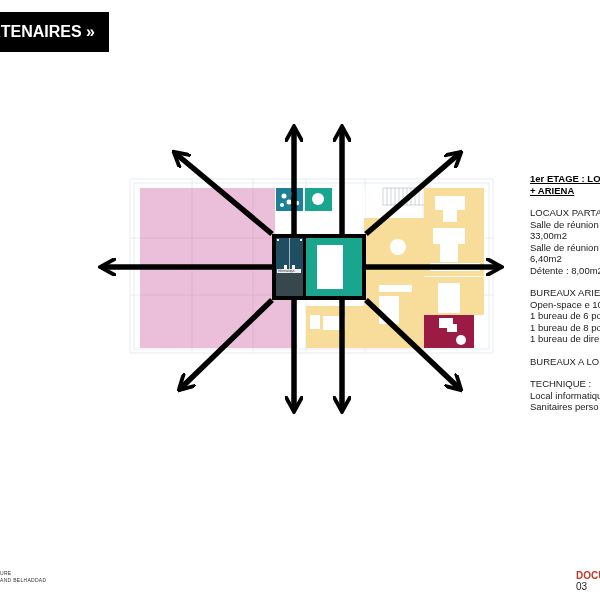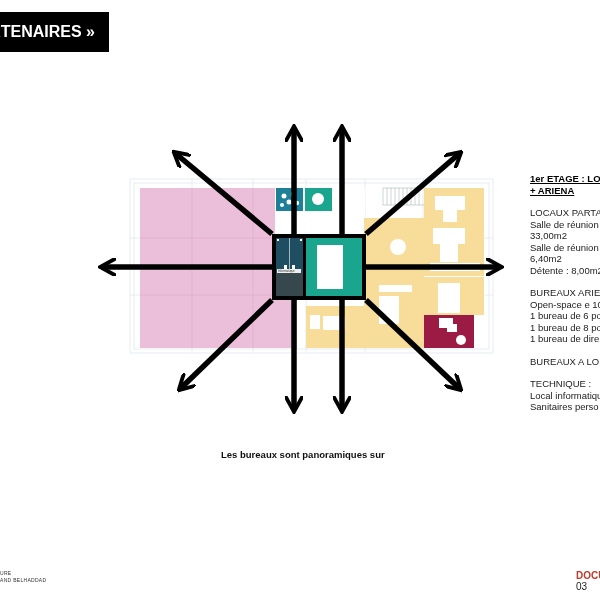--- a/index.html
+++ b/index.html
@@ -149,21 +149,20 @@
   <div>1 bureau de dire</div>
   <div class="gap"></div>
   <div>BUREAUX A LOU</div>
   <div class="gap"></div>
   <div>TECHNIQUE :</div>
   <div>Local informatiqu</div>
   <div>Sanitaires perso</div>
 </div>
 
 <div class="caption">
-  <div>Les bureaux sont panoramiques sur</div>
 </div>
 
 <div class="foot-left">
   <div>URE</div>
   <div>AND BELHADDAD</div>
 </div>
 
 <div class="foot-right">
   <div class="doc">DOCU</div>
   <div class="date"><span>03 </span><b>JUI</b></div>

